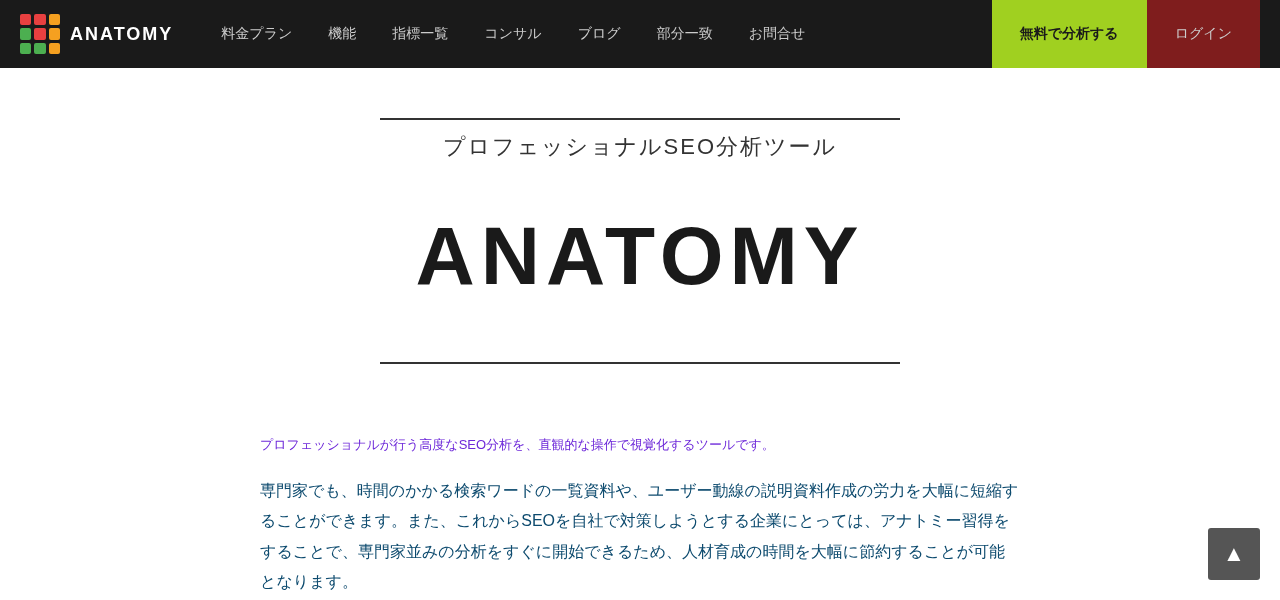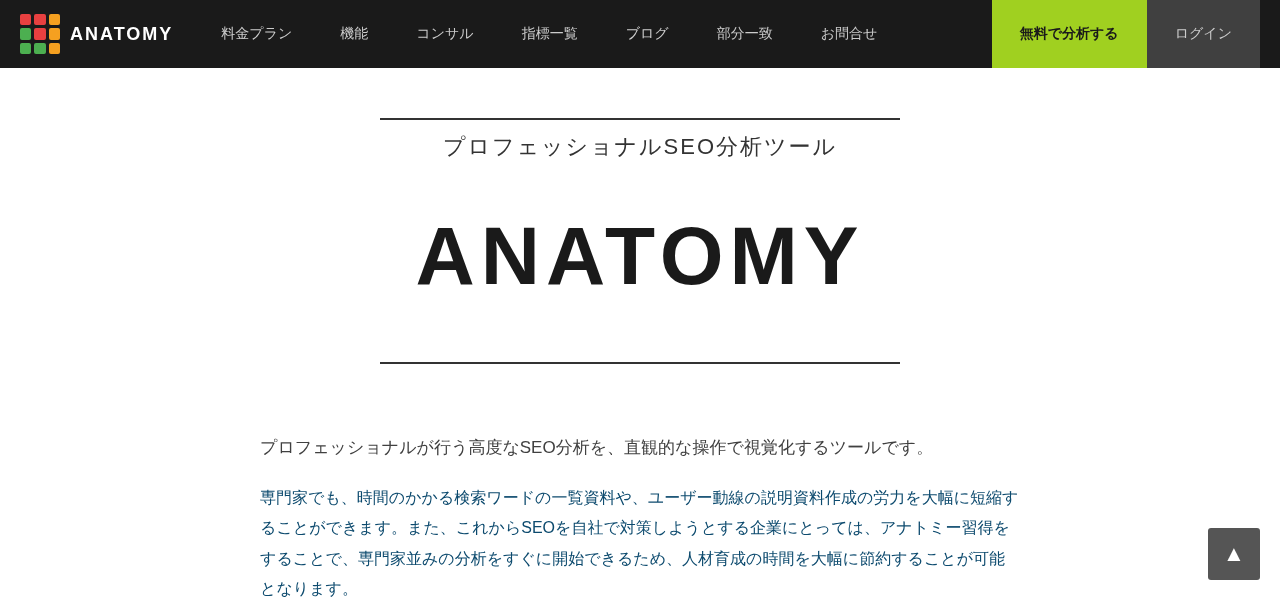--- a/index.html
+++ b/index.html
@@ -49,21 +49,21 @@
       color: #fff;
       font-weight: 700;
       font-size: 18px;
       letter-spacing: 2px;
     }
 
     .nav-links {
       display: flex;
       align-items: flex-start;
       flex: 1;
-      gap: 12px;
+      gap: 0;
     }
 
     .nav-link {
       color: #ccc;
       text-decoration: none;
       font-size: 14px;
       padding: 0 18px;
       height: 68px;
       display: flex;
       align-items: center;
@@ -86,21 +86,21 @@
     }
 
     .nav-login {
       color: #ccc;
       font-size: 14px;
       height: 68px;
       padding: 16px 28px;
       display: flex;
       align-items: center;
       cursor: pointer;
-      background: #404040;
+      background: #7f1d1d;
       white-space: nowrap;
     }
 
     
     .hero {
       display: flex;
       flex-direction: column;
       align-items: center;
       padding-top: 50px;
       padding-bottom: 30px;
@@ -146,22 +146,22 @@
     }
 
     
     .description {
       max-width: 820px;
       margin: 40px auto 30px auto;
       padding: 0 30px;
     }
 
     .desc-line1 {
-      font-size: 17px;
-      color: #404040;
+      font-size: 13px;
+      color: #6d28d9;
       margin-bottom: 20px;
       line-height: 1.7;
     }
 
     .desc-line2 {
       font-size: 16px;
       color: #0c4a6e;
       line-height: 1.9;
     }
 
@@ -318,22 +318,22 @@
       <div class="logo-cell" style="background:#4caf50;"></div>
       <div class="logo-cell" style="background:#4caf50;"></div>
       <div class="logo-cell" style="background:#f5a020;"></div>
     </div>
     <span class="logo-text">ANATOMY</span>
   </div>
 
   <div class="nav-links">
     <a class="nav-link">料金プラン</a>
     <a class="nav-link">機能</a>
+    <a class="nav-link">指標一覧</a>
     <a class="nav-link">コンサル</a>
-    <a class="nav-link">指標一覧</a>
     <a class="nav-link">ブログ</a>
     <a class="nav-link">部分一致</a>
     <a class="nav-link">お問合せ</a>
   </div>
 
   <div class="nav-cta">無料で分析する</div>
   <div class="nav-login">ログイン</div>
 </nav>
 
 <section class="hero">

